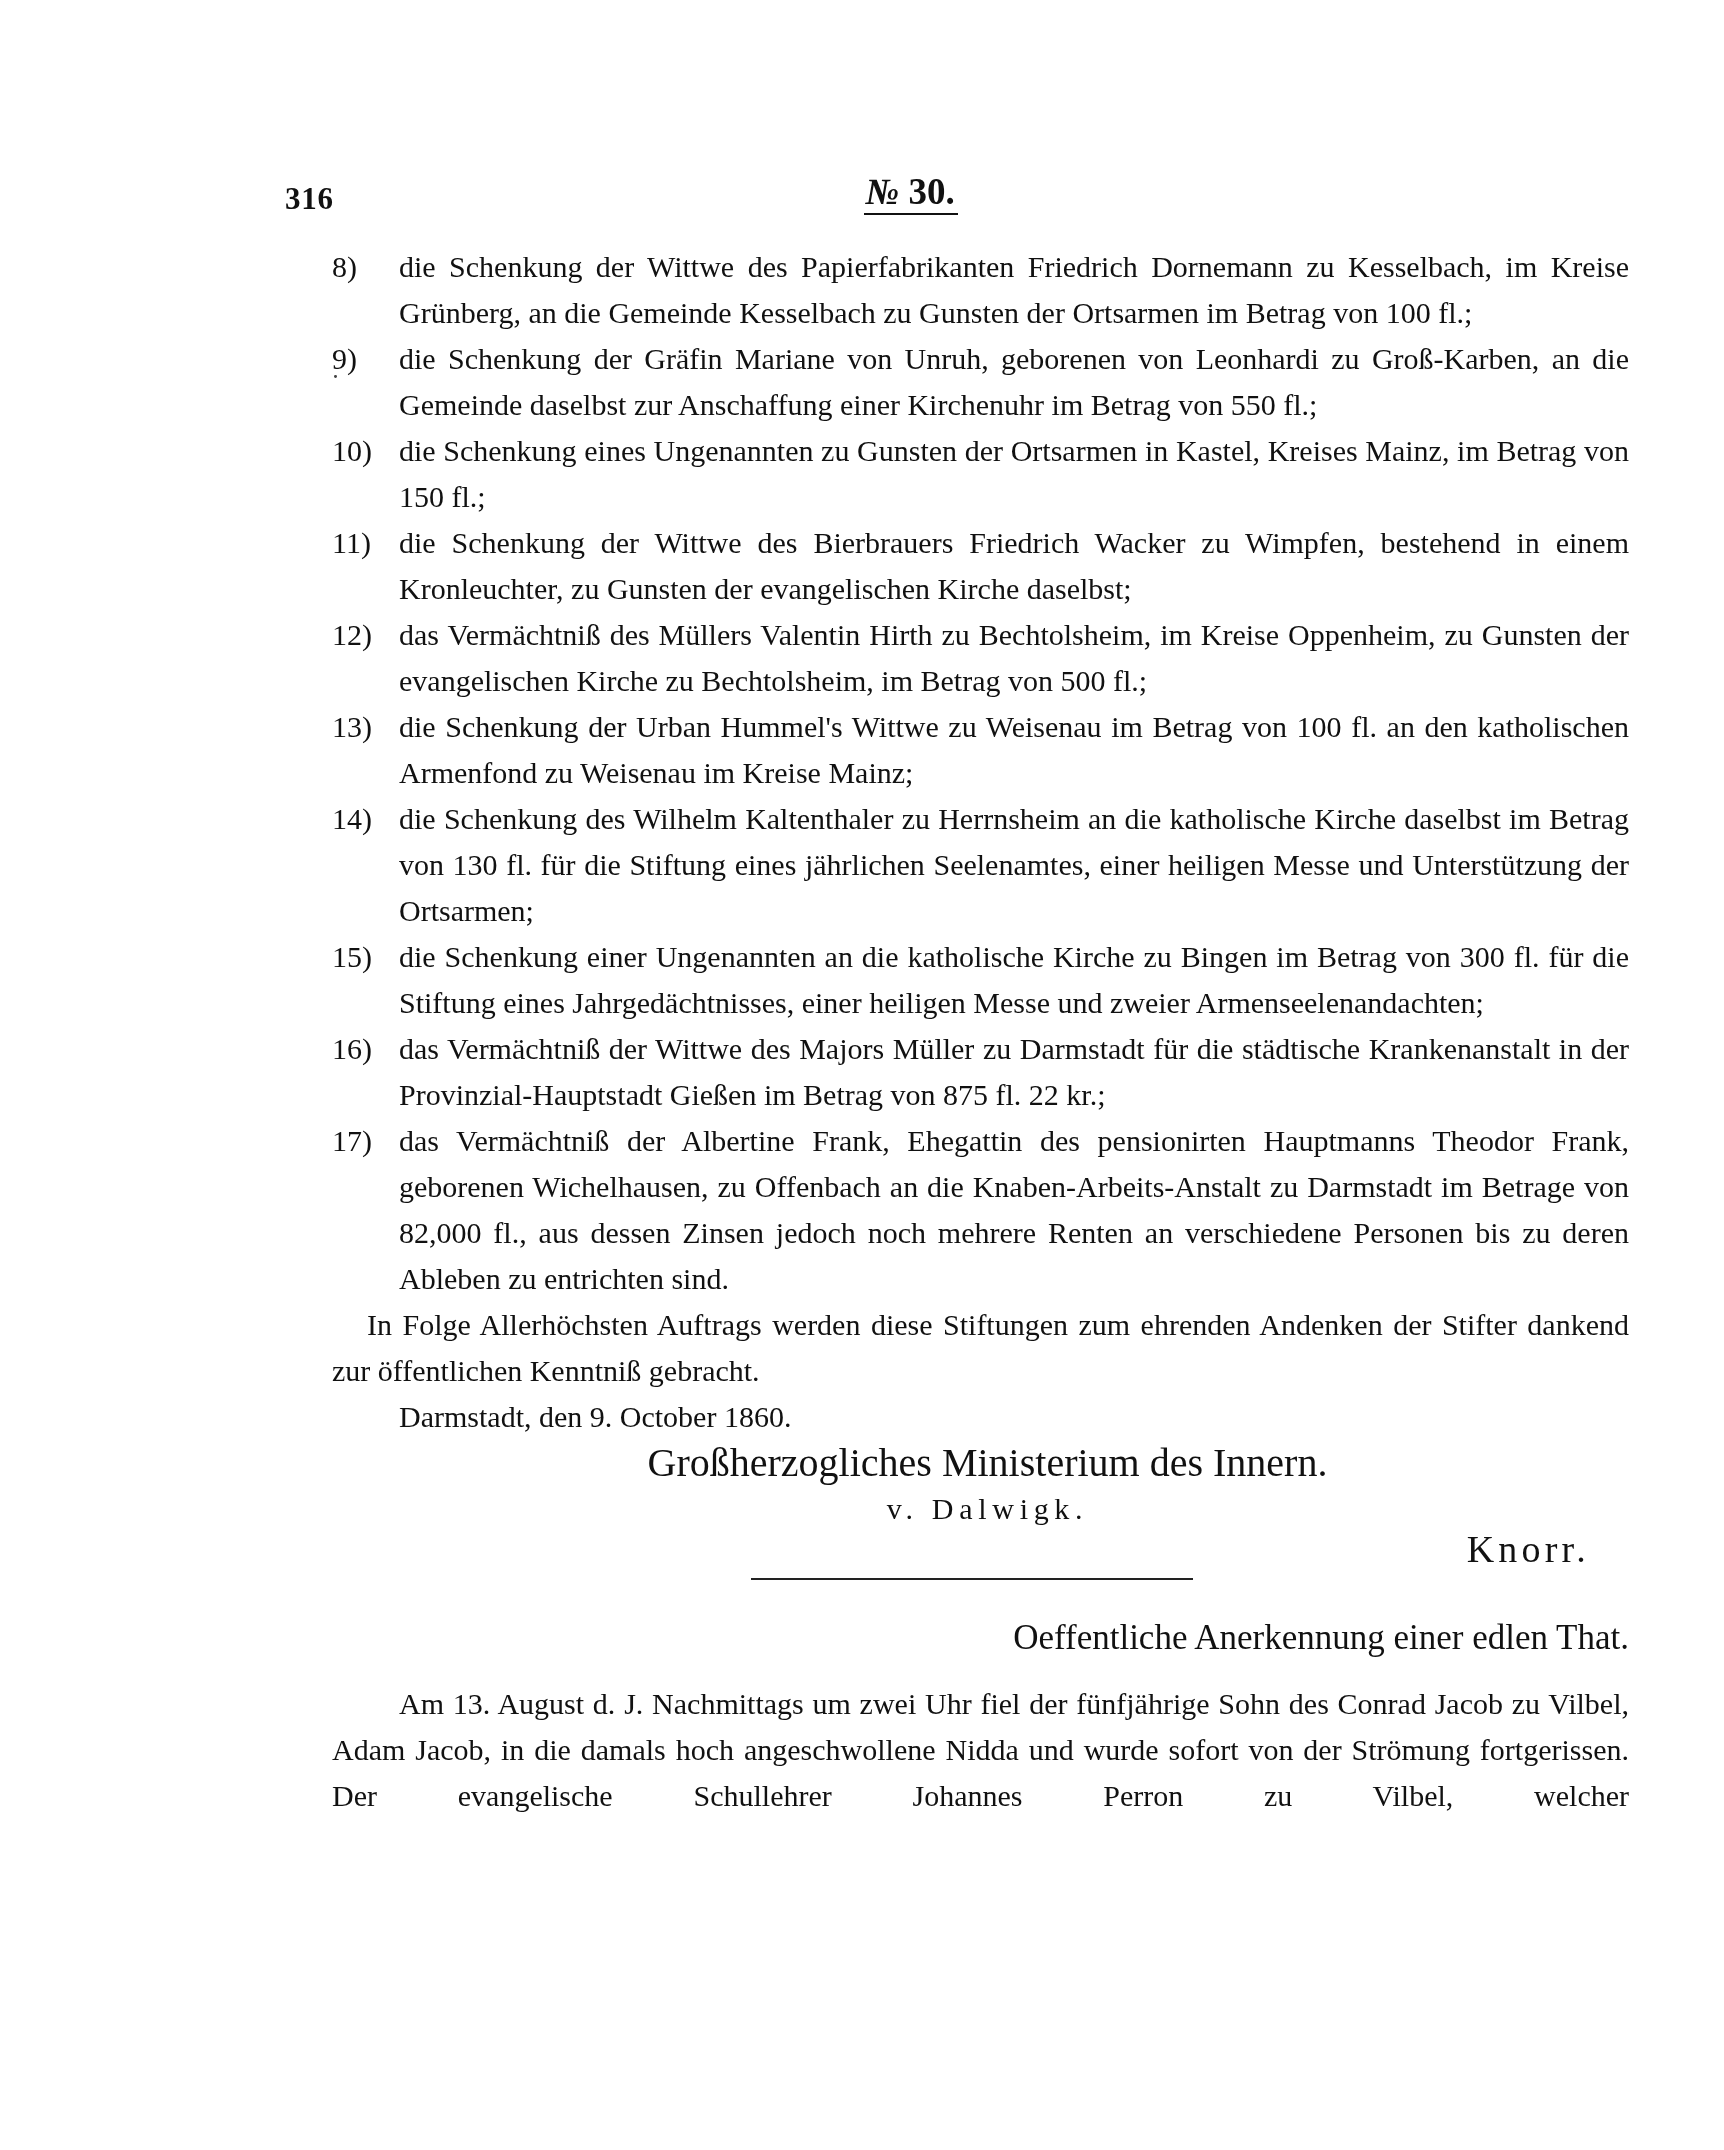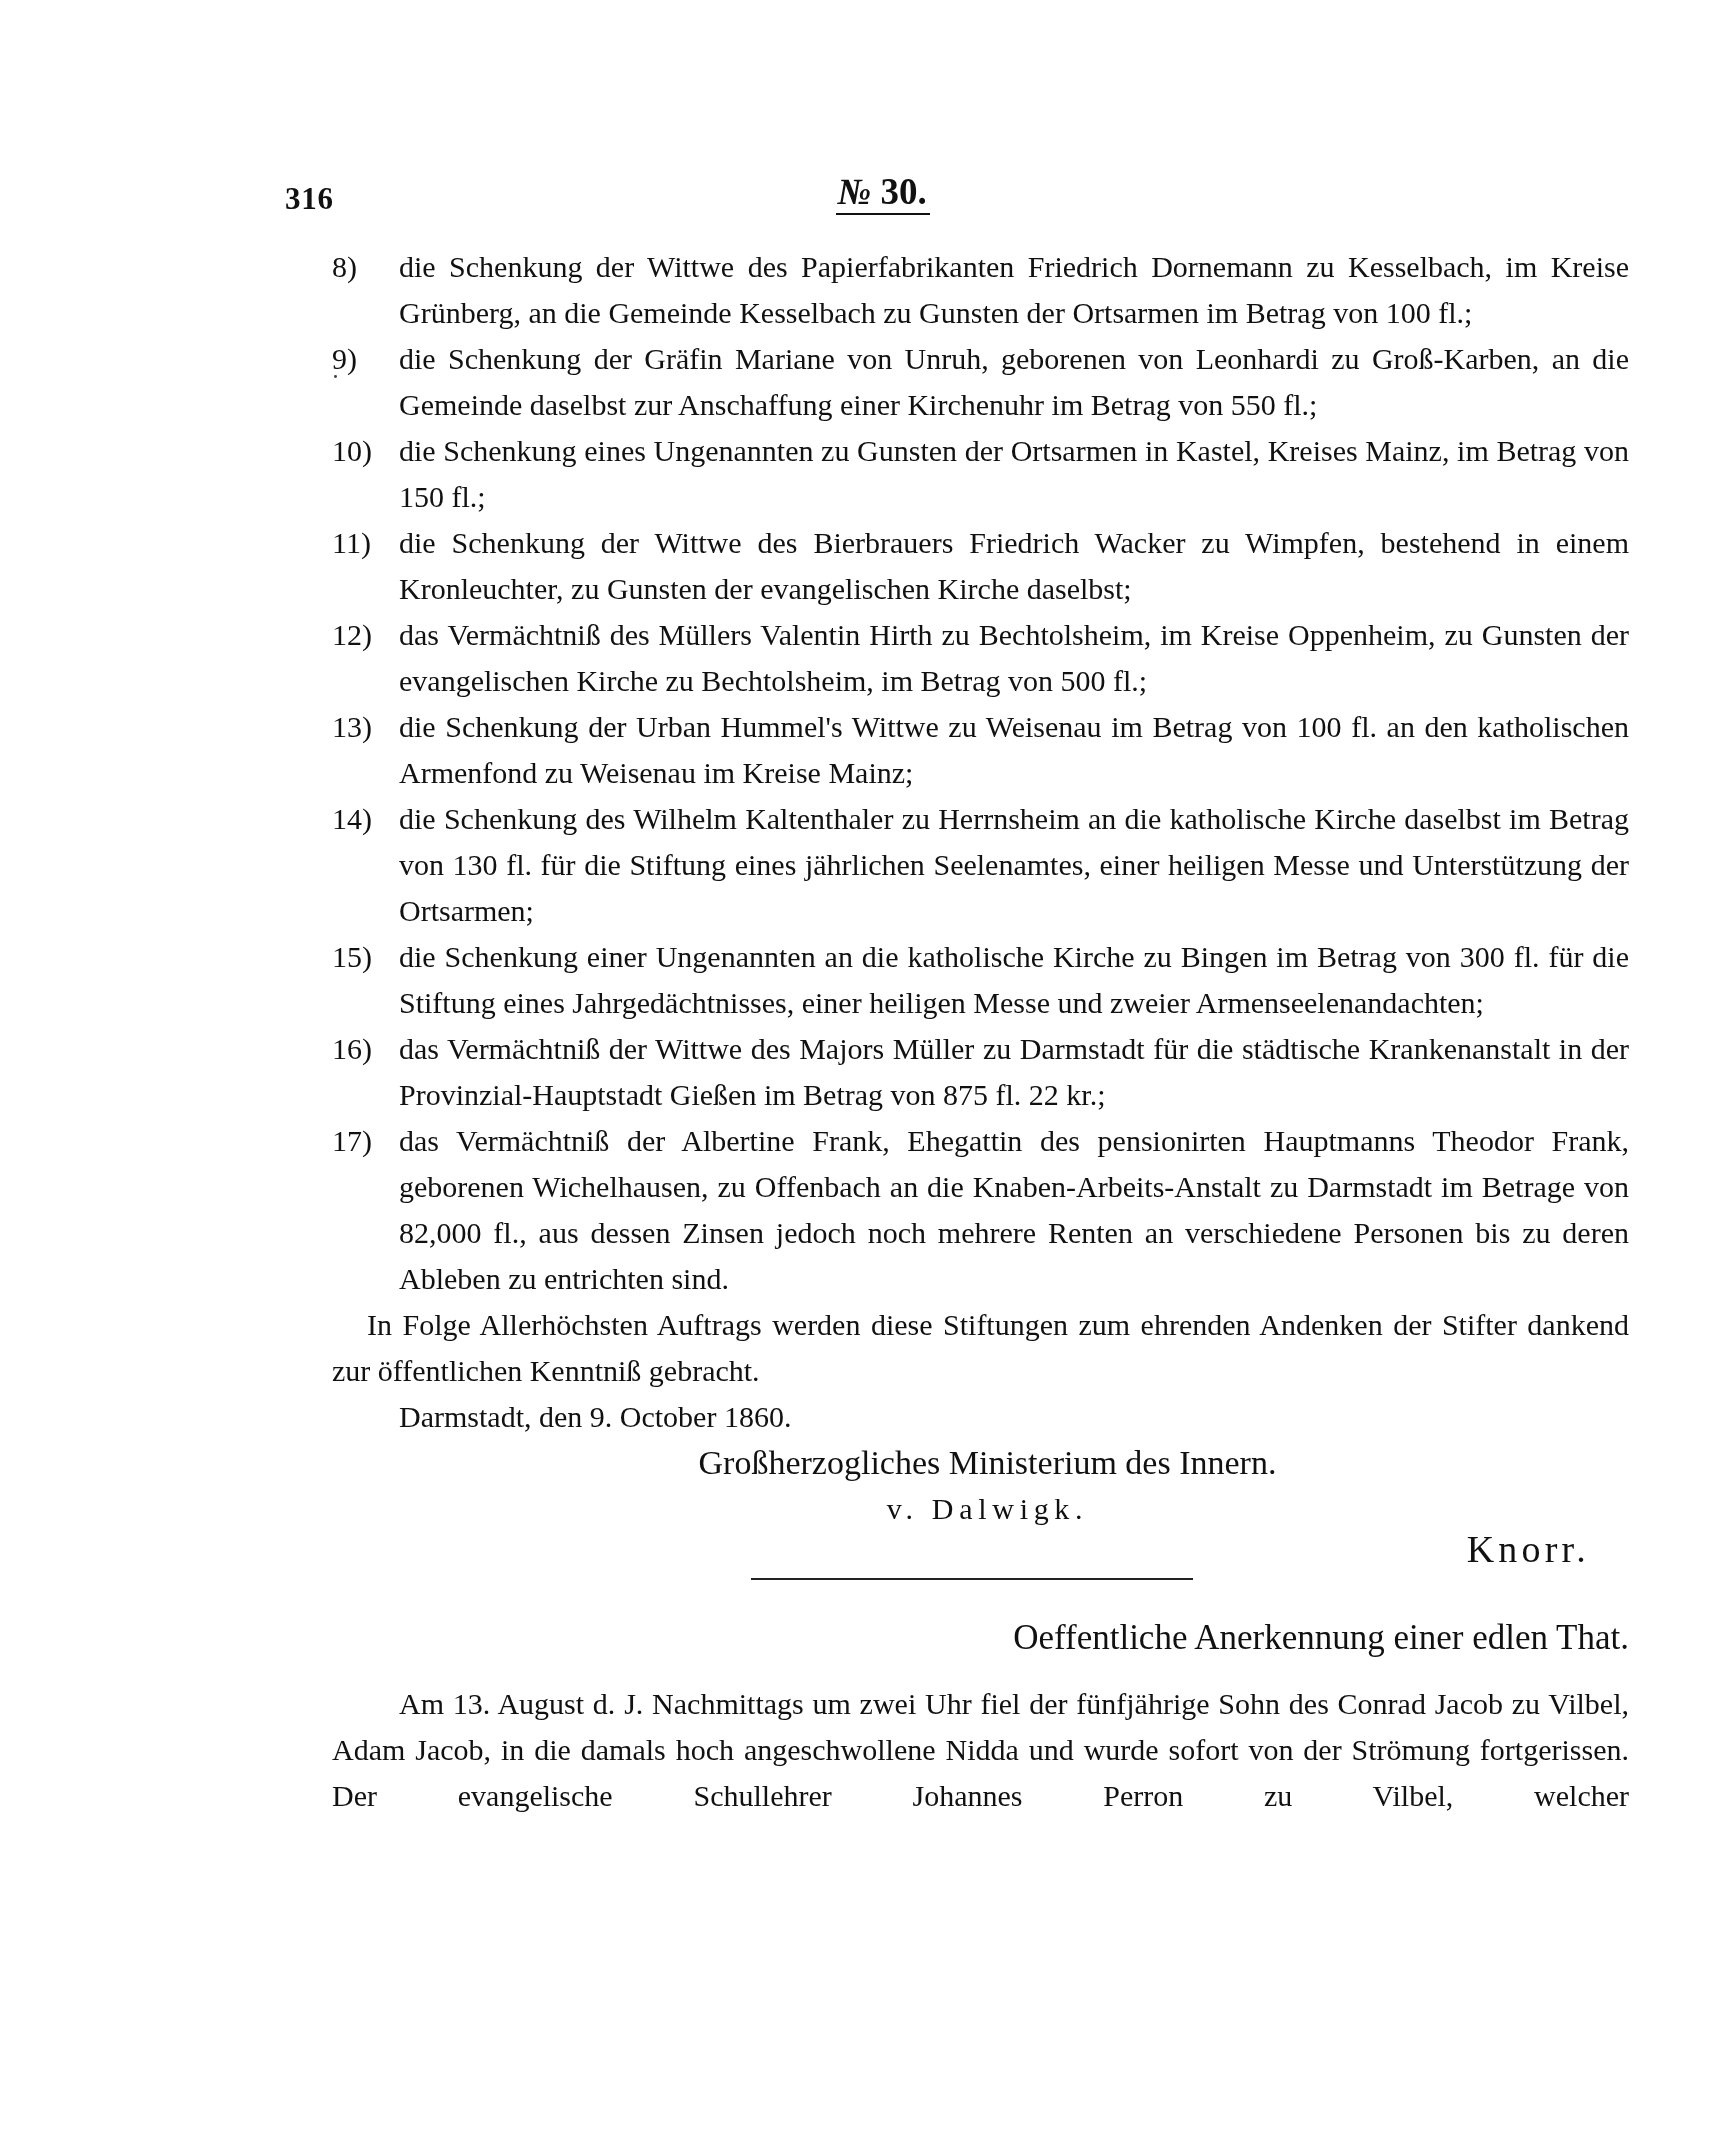--- a/index.html
+++ b/index.html
@@ -1,30 +1,30 @@
 <!DOCTYPE html>
 <html style="font-size:11.3px"><head>
   <meta charset="utf-8">
   <style>
     html, body { margin: 0; padding: 0; background: #ffffff; }
     body { width: 1724px; height: 2151px; position: relative; overflow: hidden;
            font-family: "DejaVu Serif", "Liberation Serif", serif; color: #111111; }
     .page-number { position: absolute; left: 285px; top: 181px; font-size: 31px; font-weight: bold;
                    font-family: "Liberation Serif", serif; letter-spacing: 0.7px; }
-    .issue-number { position: absolute; left: 836px; top: 173px; font-size: 37px; font-weight: bold;
+    .issue-number { position: absolute; left: 864px; top: 173px; font-size: 37px; font-weight: bold;
                     font-family: "Liberation Serif", serif; border-bottom: 2.8px solid #111; padding: 0 2.8px 1.4px 1.4px; line-height: 1.05; }
     .issue-number .no { font-style: italic; }
     .stray-mark { position: absolute; left: 334px; top: 375px; width: 2.8px; height: 2.8px; background:#444; border-radius:1.4px; }
     .content { position: absolute; left: 332px; top: 244px; width: 1297px;
                font-family: "Liberation Serif", serif; font-size: 30px; line-height: 46px; }
     .item { position: relative; padding-left: 67px; text-align: justify; text-align-last: left; }
     .item .num { position: absolute; left: 0; width: 57px; text-align: right; }
     .paragraph { text-indent: 35px; text-align: justify; margin-left: 0; }
     .date-line { padding-left: 67px; }
-    .ministry { text-align: center; font-size: 34px; padding-left: 14px; }
+    .ministry { text-align: center; font-size: 40px; padding-left: 14px; }
     .minister { text-align: center; font-size: 30px; letter-spacing: 5.7px; padding-left: 14px; }
     .cosigner { text-align: right; font-size: 38px; letter-spacing: 4.2px; padding-right: 39px; margin-top: -5.7px; }
     .divider { width: 442px; height: 2.1px; background: #222; margin: 5.7px 0 0 419px; }
     .section-title { text-align: right; font-size: 35px; margin-top: 35px; padding-left: 14px; }
     .story { text-indent: 67px; text-align: justify; text-align-last: justify; margin-top: 20px; }
   </style>
 </head>
 <body>
 
 <div class="page-number">316</div>

